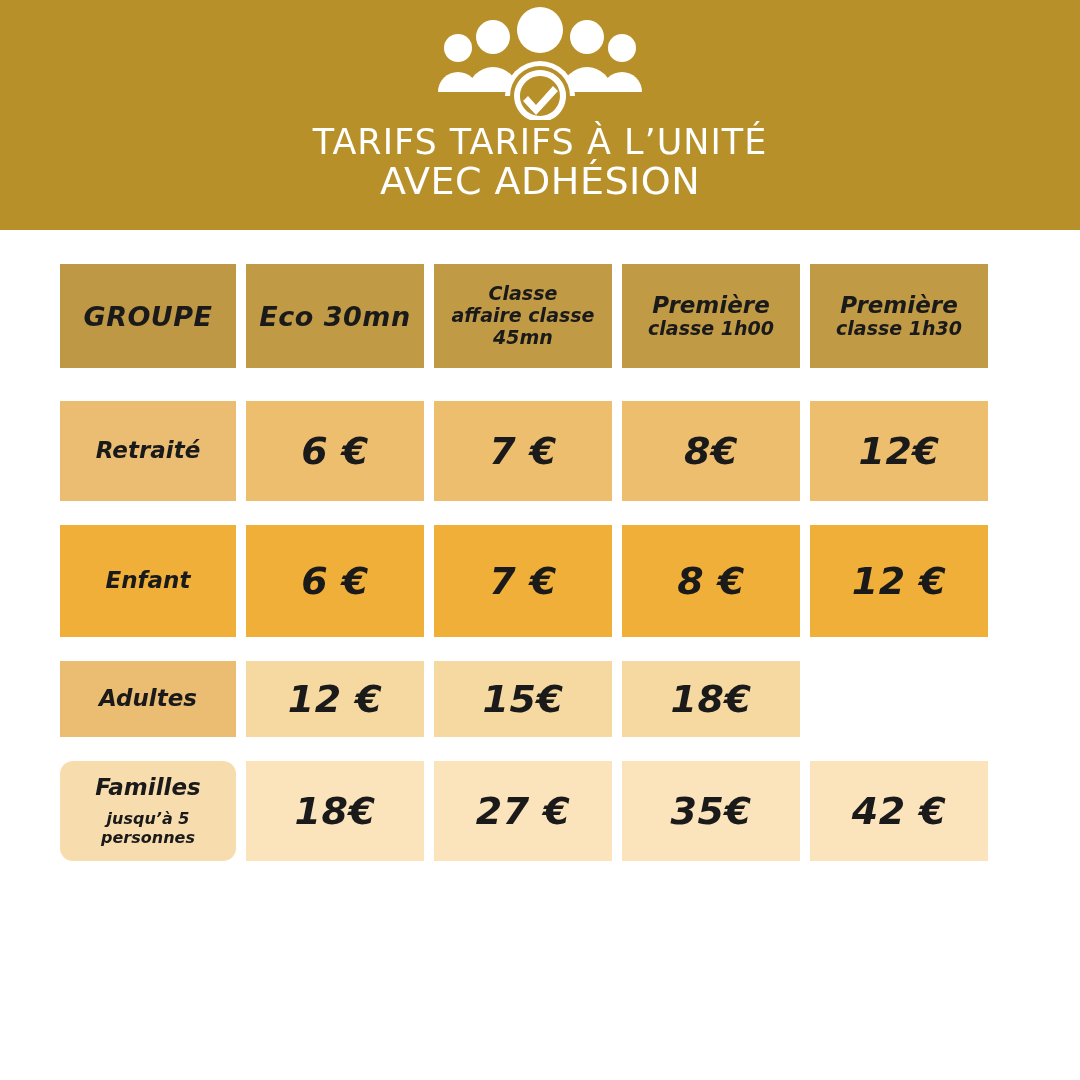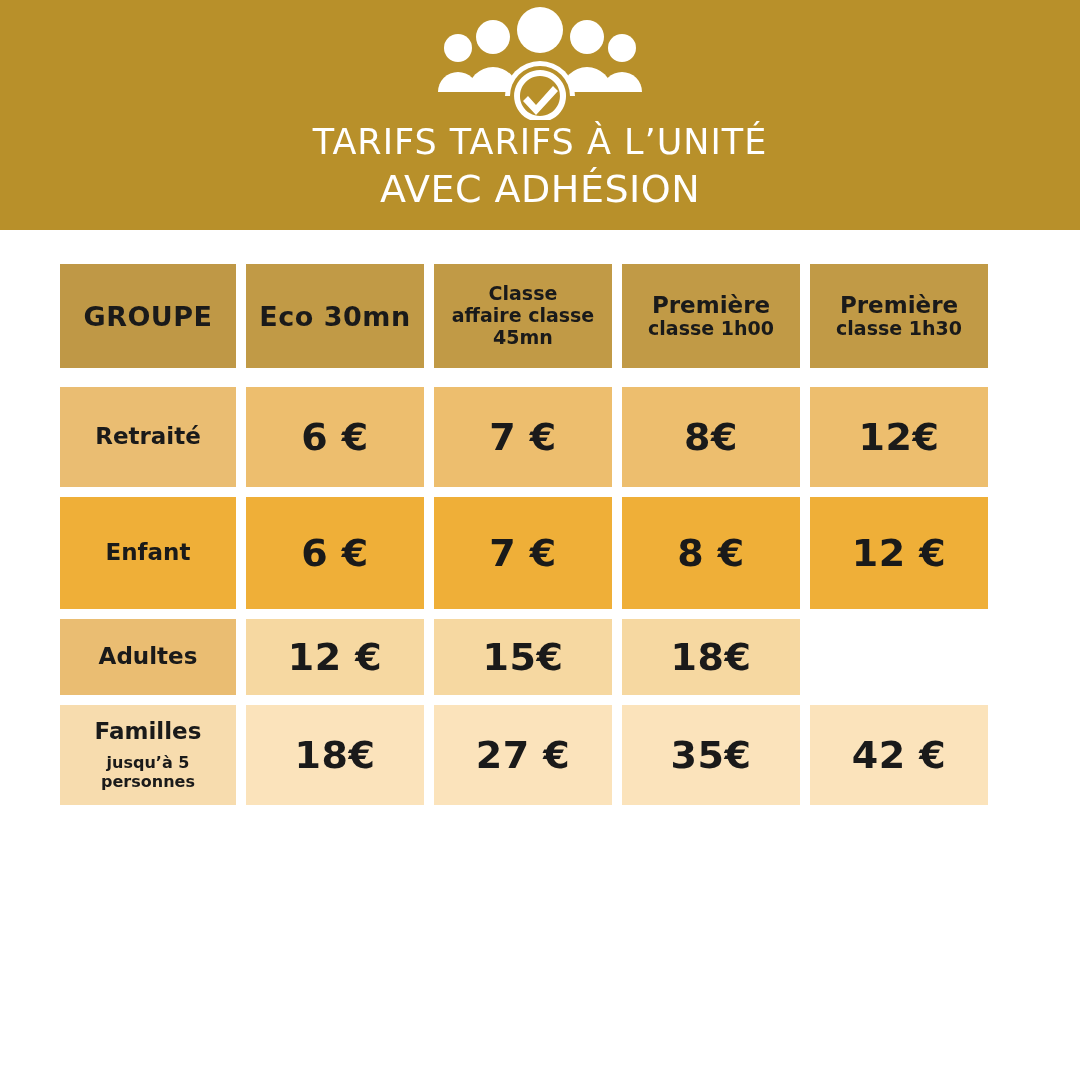--- a/index.html
+++ b/index.html
@@ -41,33 +41,33 @@
     line-height: 1.05;
     margin-top: 4px;
     text-align: center;
   }
   .banner-subtitle {
     color: #ffffff;
     font-size: 38px;
     letter-spacing: 0.5px;
     font-weight: 400;
     line-height: 1.1;
-    margin-top: 8px;
     text-align: center;
   }
 
   
   .table {
     position: absolute;
     left: 60px;
     top: 264px;
     width: 960px;
     display: flex;
     flex-direction: column;
-    gap: 10px;
+    gap: 24px;
+    font-style: italic;
   }
   .row {
     display: flex;
     gap: 10px;
   }
   .cell {
     display: flex;
     flex-direction: column;
     align-items: center;
     justify-content: center;
@@ -92,21 +92,21 @@
 
   
   .row-1 .cell { height: 100px; background: #edbe6e; margin-top: 9px; }
   .row-2 .cell { height: 112px; background: #efaf38; }
   .row-3 .cell { height: 76px; background: #f6d8a1; }
   .row-4 .cell { height: 100px; background: #fbe3bb; }
 
   .row-1 .cell.col-0,
   .row-3 .cell.col-0 { background: #eabd72; }
   .row-2 .cell.col-0 { background: #efaf38; }
-  .row-4 .cell.col-0 { background: #f7dcae; }
+  .row-4 .cell.col-0 { background: #f7dcae; border-radius: 13px; }
 
   .row-label {
     font-weight: bold;
     font-size: 23px;
     line-height: 1.1;
   }
   .row-sublabel {
     font-weight: bold;
     font-size: 16px;
     margin-top: 9px;

